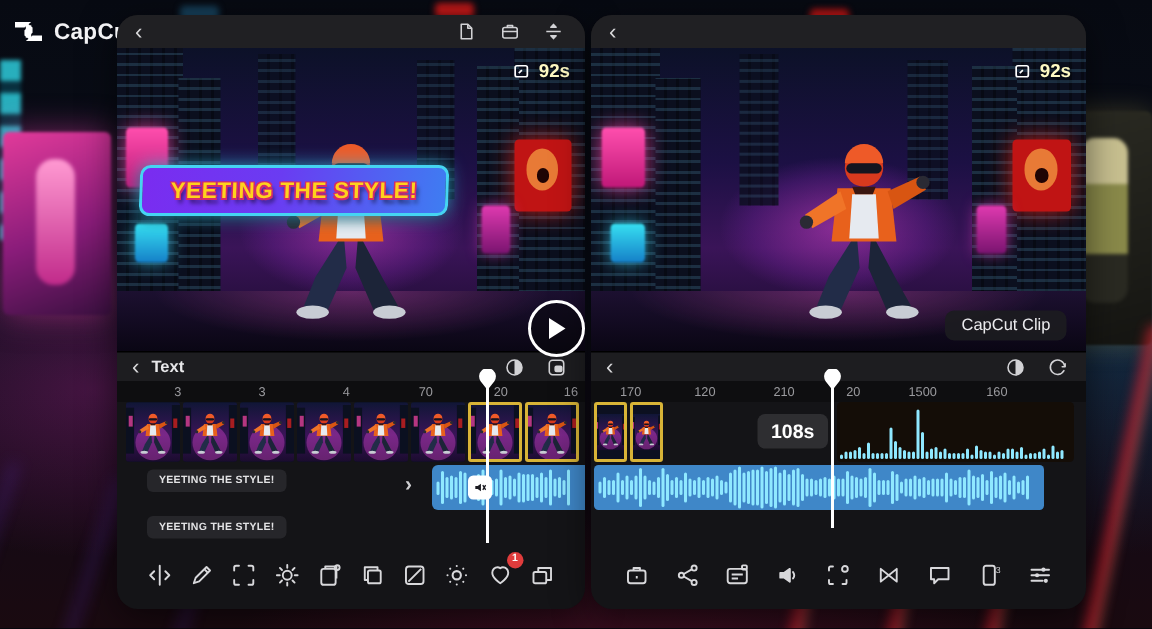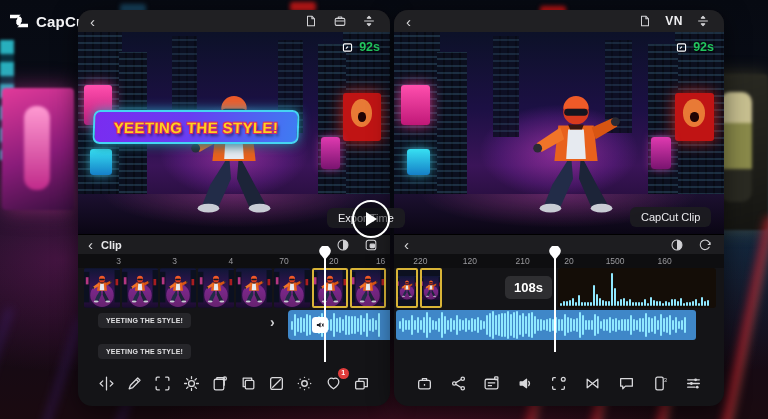--- a/index.html
+++ b/index.html
@@ -86,21 +86,21 @@
                  linear-gradient(180deg,#1c1030,#0a0614)}
   .dancer{position:absolute;left:50%;bottom:4%;width:118px;height:138px;transform:translateX(-50%)}
   .panel.right .dancer{left:55%}
   .banner{position:absolute;left:15px;top:78px;width:206px;height:34px;display:flex;align-items:center;
       justify-content:center;border:2px solid #45d4f2;border-radius:7px;transform:skewX(-2deg);
       background:linear-gradient(100deg,#7a2cf0 0%,#6a3cf2 45%,#3e7df2 100%);
       box-shadow:0 0 12px rgba(55,200,240,.75), 0 3px 8px rgba(0,0,0,.5);
       font-size:15px;font-weight:800;letter-spacing:.4px;color:#ffd21d;white-space:nowrap;
       text-shadow:1px 1px 0 #d42a6a,-1px 1px 0 #d42a6a,1px -1px 0 #d42a6a,-1px -1px 0 #d42a6a,2px 3px 3px rgba(0,0,0,.6)}
   .duration{position:absolute;right:10px;top:8px;display:flex;align-items:center;gap:5px;
-      font-size:12.5px;font-weight:700;color:#22c55e;text-shadow:0 1px 3px rgba(0,0,0,.9)}
+      font-size:12.5px;font-weight:700;color:#fef9c3;text-shadow:0 1px 3px rgba(0,0,0,.9)}
 
   
   .pill{position:absolute;background:rgba(28,28,32,.94);color:#ebebee;font-size:11px;padding:4px 11px;
         border-radius:6px;z-index:20;border:0;cursor:pointer;font-family:inherit}
   .pill.export{left:327px;top:208px}
   .pill.reverse{left:630px;top:207px}
   .play{position:absolute;left:352px;top:200px;width:38px;height:38px;border-radius:50%;
         border:2.5px solid #fff;background:rgba(8,8,12,.5);z-index:30;cursor:pointer}
   .play .tri{display:block;width:0;height:0;border-left:11px solid #fff;border-top:7px solid transparent;
         border-bottom:7px solid transparent;margin-left:12px}
@@ -269,21 +269,21 @@
         <svg width="13" height="13" viewBox="0 0 16 16" fill="none" stroke="#fff" stroke-width="1.4" stroke-linejoin="round">
             <rect x="3" y="3.5" width="10" height="9" rx="1.5"></rect>
             <path d="M6 9.5l2.5-2.5"></path>
           </svg>
         <span>92s</span>
       </div>
     </div>
 
     <div class="tlhead">
       <button class="chev">‹</button>
-      <span class="t">Clip</span>
+      <span class="t">Text</span>
       <span class="sp"></span>
       <span class="tlic">
         <button class="tbtn">
           <svg width="14" height="14" viewBox="0 0 16 16">
               <circle cx="8" cy="8" r="5.7" fill="none" stroke="#d2d2d5" stroke-width="1.2"></circle>
               <path d="M8 2.3a5.7 5.7 0 0 1 0 11.4z" fill="#d2d2d5"></path>
             </svg>
         </button>
         <button class="tbtn">
           <svg width="14" height="14" viewBox="0 0 16 16" fill="none" stroke="#d2d2d5" stroke-width="1.2" stroke-linejoin="round">
@@ -437,36 +437,20 @@
             <rect x="2.5" y="6" width="8" height="7" rx="1"></rect>
             <path d="M5.5 6V3.5h8V11h-3"></path>
           </svg></button>
     </div>
   </div>
 
   <div class="panel right">
     <div class="phead">
       <button class="chev">‹</button>
       <span class="sp"></span>
-      <span class="hic">
-        <button class="tbtn">
-          <svg width="14" height="14" viewBox="0 0 16 16" fill="none" stroke="#d2d2d5" stroke-width="1.2" stroke-linejoin="round">
-              <path d="M4 2.5h5l3 3v8H4z"></path>
-              <path d="M9 2.5v3h3"></path>
-            </svg>
-        </button>
-        <span class="vn">VN</span>
-        <button class="tbtn">
-          <svg width="14" height="14" viewBox="0 0 16 16" fill="none" stroke="#d2d2d5" stroke-width="1.2" stroke-linejoin="round">
-              <path d="M2.5 8h11"></path>
-              <path d="M6 4.8h4L8 2.6 6 4.8z" fill="#d2d2d5"></path>
-              <path d="M6 11.2h4L8 13.4l-2-2.2z" fill="#d2d2d5"></path>
-            </svg>
-        </button>
-      </span>
     </div>
 
     <div class="preview">
       <div class="sky"></div>
       <div class="glow"></div>
       <div class="bld b1"></div>
       <div class="bld b2"></div>
       <div class="bld b3"></div>
       <div class="bld b4"></div>
       <div class="bld b5"></div>
@@ -503,21 +487,21 @@
         <button class="tbtn">
           <svg width="14" height="14" viewBox="0 0 16 16" fill="none" stroke="#d2d2d5" stroke-width="1.2" stroke-linecap="round" stroke-linejoin="round">
               <path d="M13.5 7a5.5 5.5 0 1 0-.6 3.4"></path>
               <path d="M13.8 5.2v2.2h-2.2"></path>
             </svg>
         </button>
       </span>
     </div>
 
     <div class="ruler">
-      <span class="tick" style="left:8%">220</span>
+      <span class="tick" style="left:8%">170</span>
       <span class="tick" style="left:23%">120</span>
       <span class="tick" style="left:39%">210</span>
       <span class="tick" style="left:53%">20</span>
       <span class="tick" style="left:67%">1500</span>
       <span class="tick" style="left:82%">160</span>
     </div>
 
     <div class="thumbs" style="left:2px">
       <div class="thumb narrow sel">
           <svg viewBox="0 0 40 44">
@@ -725,21 +709,20 @@
           </svg></button>
       <button class="tbtn"><svg width="17" height="17" viewBox="0 0 16 16" fill="none" stroke="#d8d8db" stroke-width="1.2" stroke-linecap="round">
             <path d="M2.5 4.5h11M2.5 8h11M2.5 11.5h7"></path>
             <circle cx="10" cy="4.5" r="1.3" fill="#d8d8db" stroke="none"></circle>
             <circle cx="6" cy="8" r="1.3" fill="#d8d8db" stroke="none"></circle>
             <circle cx="11.5" cy="11.5" r="1.3" fill="#d8d8db" stroke="none"></circle>
           </svg></button>
     </div>
   </div>
 
-  <button class="pill export">ExportTime</button>
   <button class="pill reverse">CapCut Clip</button>
   <button class="play">
       <i class="tri"></i>
     </button>
 
   <div class="playhead ph-left">
     <svg width="12" height="14" viewBox="0 0 12 14">
         <use href="#sym-pin"></use>
       </svg>
   </div>

